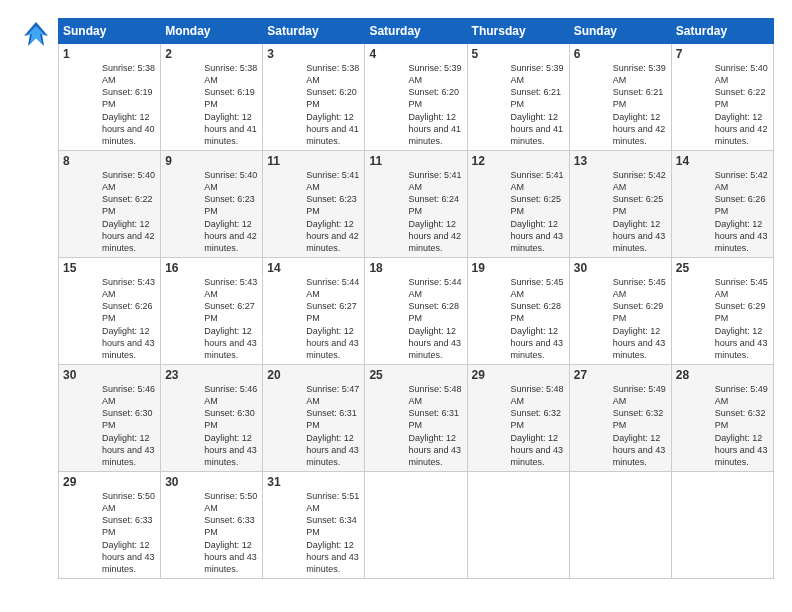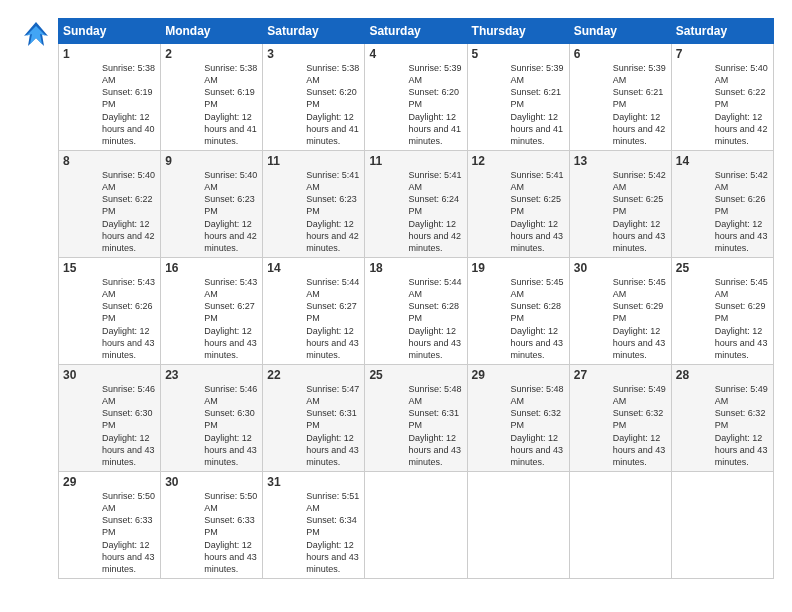--- a/index.html
+++ b/index.html
@@ -216,21 +216,21 @@
         <tr>
           <td>
             <span class="day-num">30</span>
             <div class="day-info">Sunrise: 5:46 AM<br>Sunset: 6:30 PM<br>Daylight: 12 hours and 43 minutes.</div>
           </td>
           <td>
             <span class="day-num">23</span>
             <div class="day-info">Sunrise: 5:46 AM<br>Sunset: 6:30 PM<br>Daylight: 12 hours and 43 minutes.</div>
           </td>
           <td>
-            <span class="day-num">22</span>
+            <span class="day-num">20</span>
             <div class="day-info">Sunrise: 5:47 AM<br>Sunset: 6:31 PM<br>Daylight: 12 hours and 43 minutes.</div>
           </td>
           <td>
             <span class="day-num">25</span>
             <div class="day-info">Sunrise: 5:48 AM<br>Sunset: 6:31 PM<br>Daylight: 12 hours and 43 minutes.</div>
           </td>
           <td>
             <span class="day-num">29</span>
             <div class="day-info">Sunrise: 5:48 AM<br>Sunset: 6:32 PM<br>Daylight: 12 hours and 43 minutes.</div>
           </td>

